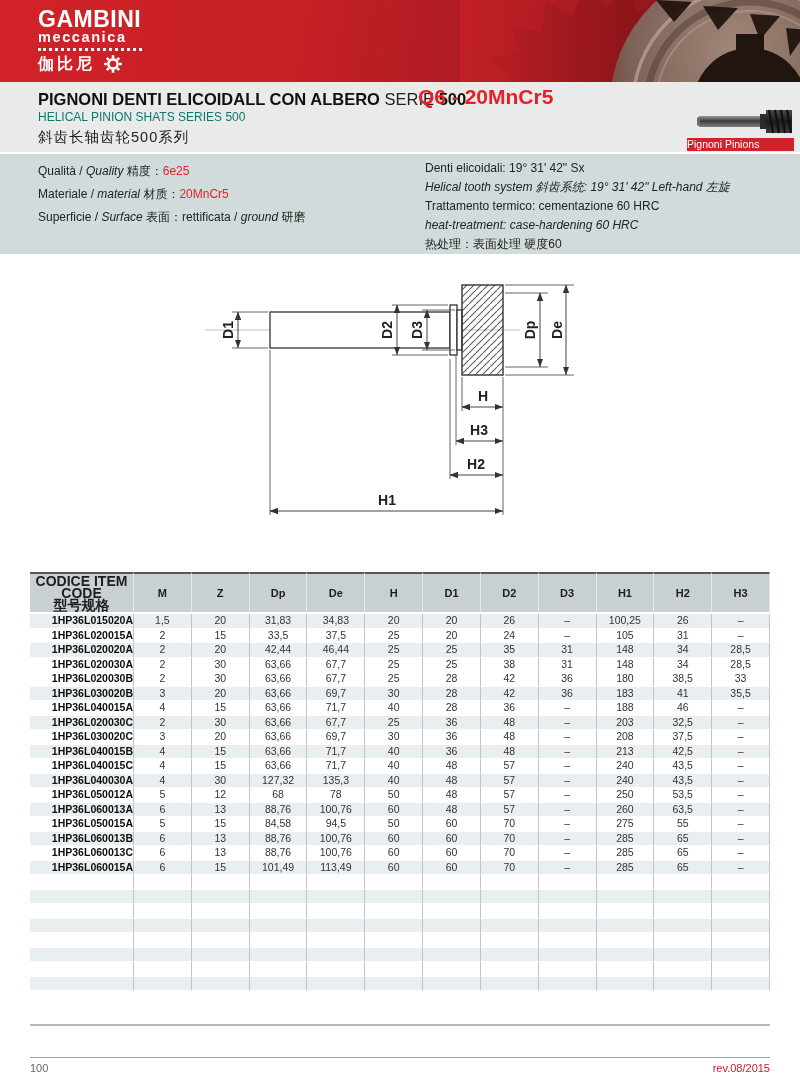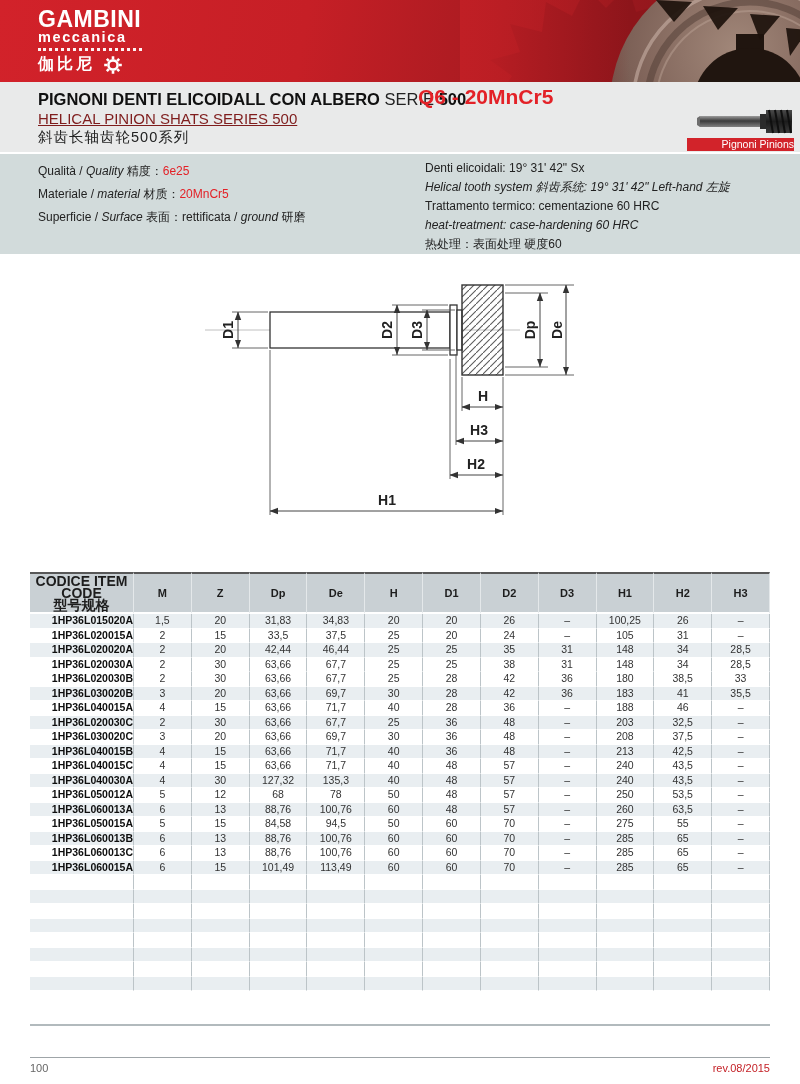--- a/index.html
+++ b/index.html
@@ -8,31 +8,31 @@
     font-family:"Liberation Sans",sans-serif;color:#222;overflow:hidden;
   }
   
   .banner{position:absolute;left:0;top:0;width:800px;height:82px;overflow:hidden;
     background:linear-gradient(100deg,#d2222a 0%,#c61f26 38%,#a91b21 62%,#7f1318 100%);}
   .banner-art{position:absolute;right:0;top:0;}
   .logo{position:absolute;left:38px;top:9px;color:#fff;z-index:2;}
   .logo .g1{font-size:23px;font-weight:bold;letter-spacing:.5px;line-height:21px;}
   .logo .g2{font-size:14.5px;font-weight:bold;letter-spacing:1.6px;line-height:14px;}
   .logo .dots{border-top:3px dotted rgba(255,255,255,.95);width:104px;margin:4px 0 3px;}
-  .logo .zh{font-size:16px;font-weight:bold;letter-spacing:3px;display:flex;align-items:center;gap:8px;}
+  .logo .zh{font-size:16px;font-weight:bold;letter-spacing:3px;display:flex;gap:8px;}
   
   .titleband{position:absolute;left:0;top:82px;width:800px;height:70px;background:#e9eaea;}
   .titleband .t1{position:absolute;left:38px;top:8px;font-size:16.5px;font-weight:bold;color:#111;white-space:nowrap;}
   .titleband .t1 .reg{font-weight:normal;color:#222;}
-  .titleband .t2{position:absolute;left:38px;top:28px;font-size:15px;color:#7f1d1d;text-decoration:underline;}
+  .titleband .t2{position:absolute;left:38px;top:28px;font-size:12px;color:#0f766e;}
   .titleband .t3{position:absolute;left:38px;top:46px;font-size:14.5px;color:#222;letter-spacing:1px;}
   .prodcode{position:absolute;left:418px;top:3px;font-size:21px;font-weight:bold;color:#e32127;white-space:nowrap;}
   .pinion-img{position:absolute;left:697px;top:21px;}
   .catlabel{position:absolute;left:687px;top:56px;width:107px;height:13px;background:#d2232a;
-    color:#fff;font-size:10.5px;line-height:13px;text-align:right;}
+    color:#fff;font-size:10.5px;line-height:13px;text-align:left;}
   
   .specband{position:absolute;left:0;top:152px;width:800px;height:100px;background:#d2dbdb;border-top:2px solid #fff;}
   .speccol{position:absolute;font-size:12px;color:#222;}
   .speccol.left{left:38px;top:10px;}
   .speccol.right{left:425px;top:7px;}
   .speccol p{margin:0;}
   .speccol.left p{margin-bottom:9px;line-height:14px;}
   .speccol.right p{margin-bottom:4.5px;line-height:14.5px;}
   .it{font-style:italic;}
   .redv{color:#e32127;margin-top:10px;}

